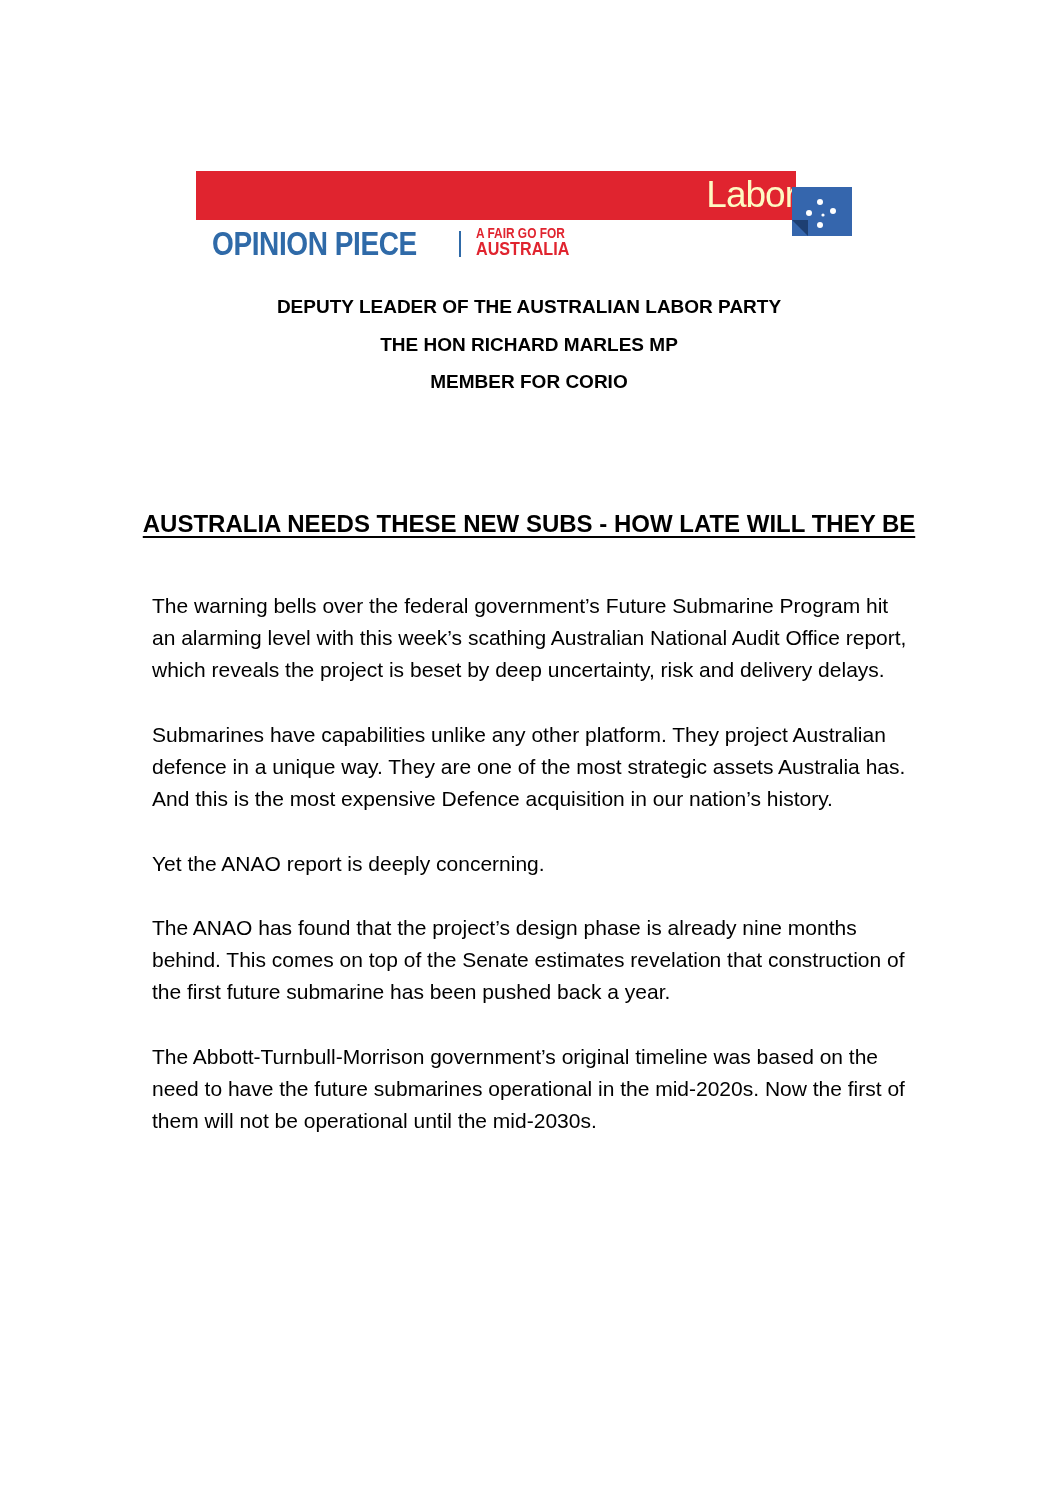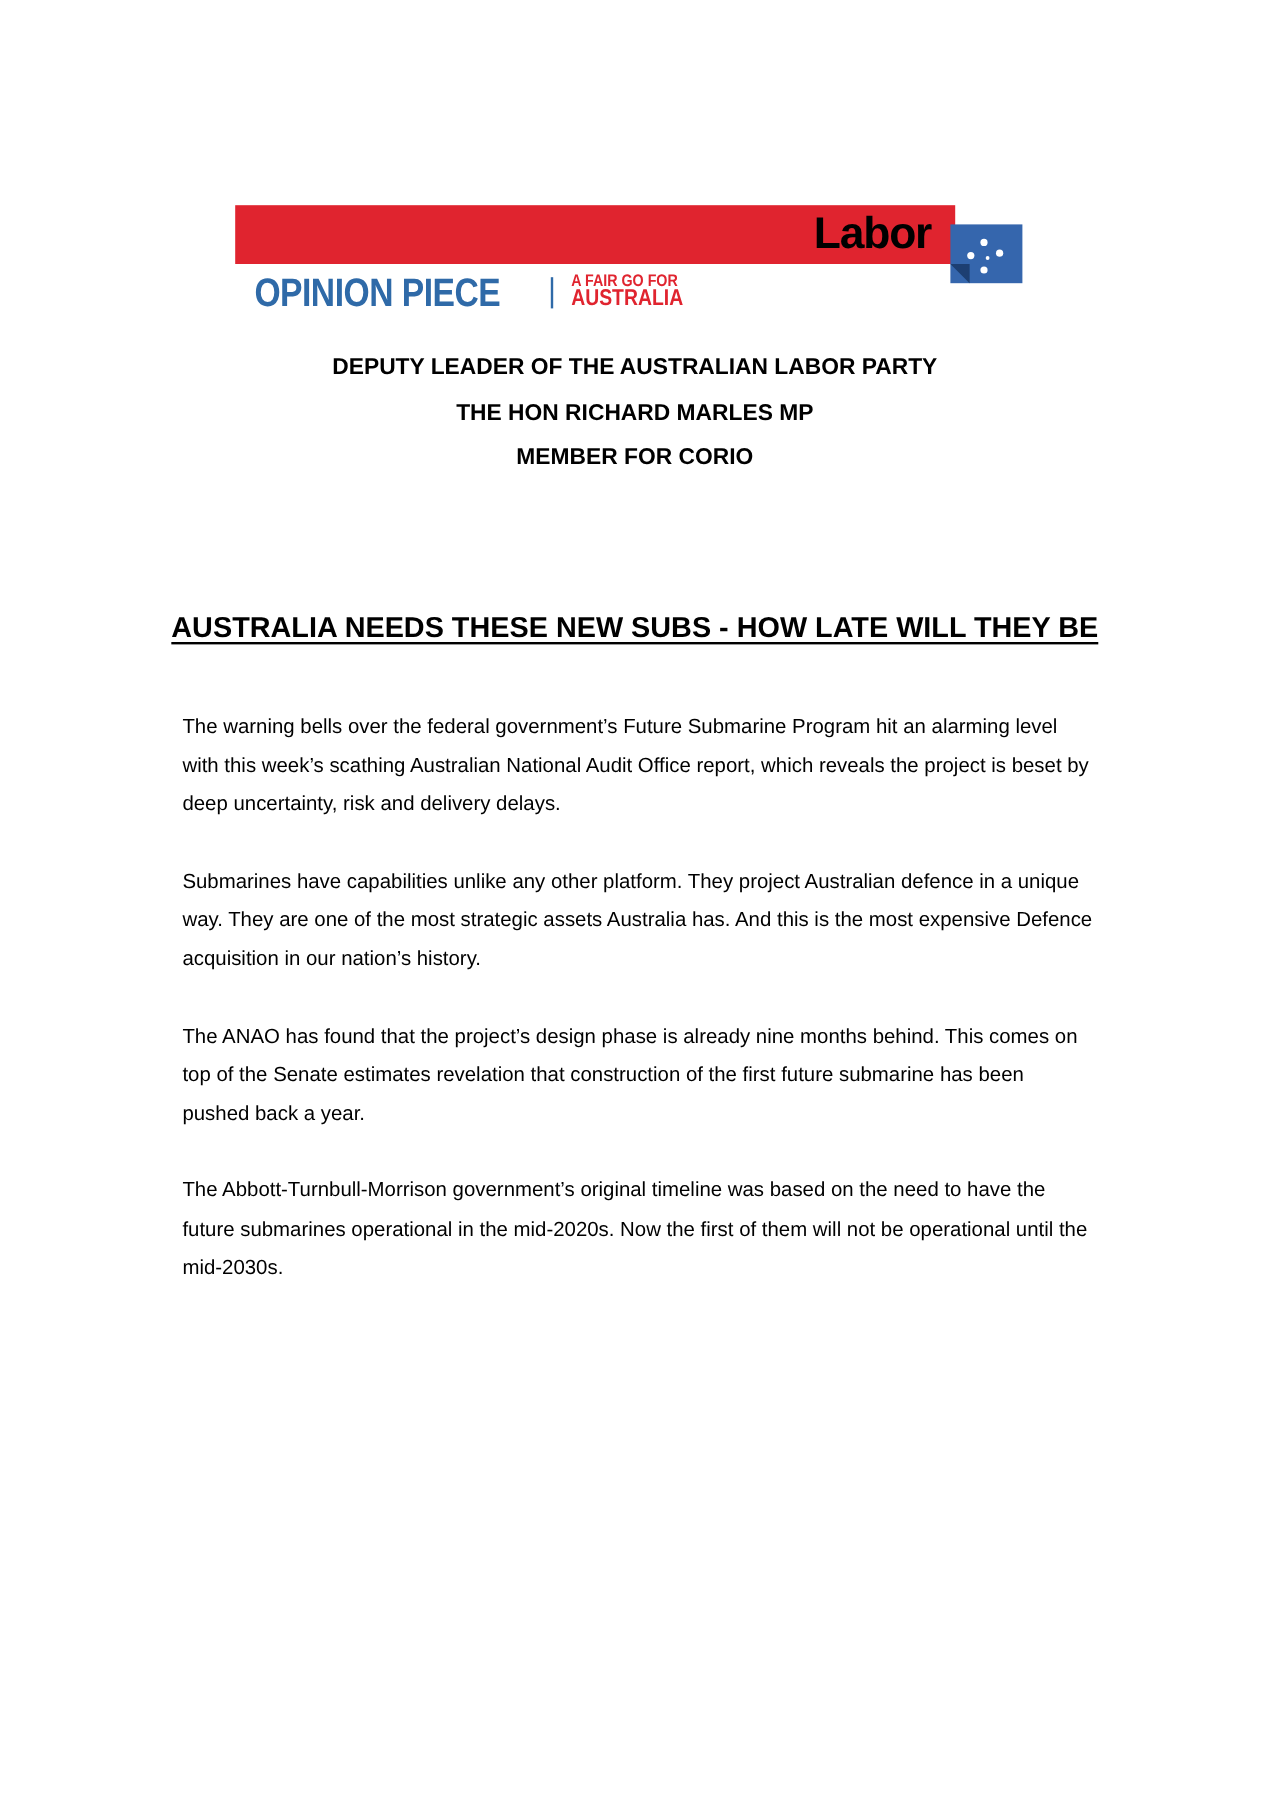--- a/index.html
+++ b/index.html
@@ -1,38 +1,38 @@
 <!DOCTYPE html>
 <html><head>
 <meta charset="utf-8">
 <style>
   html, body { margin: 0; padding: 0; background: #ffffff; }
   body { width: 1058px; height: 1497px; position: relative; overflow: hidden; font-family: "Liberation Sans", sans-serif; color: #000; }
 
   
   .banner { position: absolute; left: 196px; top: 171px; width: 660px; height: 92px; }
   .red-band { position: absolute; left: 0; top: 0; width: 600px; height: 49px; background: #e0242f; }
-  .labor-word { position: absolute; right: 20px; top: 2px; color: #000000; font-weight: bold; font-size: 37px; letter-spacing: -1px; line-height: 44px; }
+  .labor-word { position: absolute; right: 0; top: 2px; color: #fef9c3; font-weight: normal; font-size: 37px; letter-spacing: -1px; line-height: 44px; }
   .flag-fold { position: absolute; left: 596px; top: 49px; width: 0; height: 0; border-top: 16px solid #1d3f72; border-left: 16px solid transparent; }
   .flag { position: absolute; left: 596px; top: 16px; width: 60px; height: 49px; background: #3566ad; }
   .flag svg { display: block; }
   .opinion { position: absolute; left: 16px; top: 55px; color: #2f6aa8; font-weight: bold; font-size: 33px; line-height: 36px; letter-spacing: -0.5px; transform: scaleX(0.85); transform-origin: left center; white-space: nowrap; }
   .divider-bar { position: absolute; left: 263px; top: 60px; width: 2px; height: 26px; background: #2f6aa8; }
   .fairgo { position: absolute; left: 280px; top: 55px; color: #e0242f; font-weight: bold; line-height: 14px; transform: scaleX(0.85); transform-origin: left center; white-space: nowrap; }
   .fairgo .l1 { font-size: 14px; display: block; }
   .fairgo .l2 { font-size: 19px; display: block; line-height: 18px; }
 
   
   .heading-block { position: absolute; left: 0; top: 288px; width: 1058px; text-align: center; }
   .heading-line { font-weight: bold; font-size: 19px; line-height: 37.5px; }
   .title { position: absolute; left: 0; top: 510px; width: 1058px; text-align: center; font-weight: bold; font-size: 24px; text-decoration: underline; text-underline-offset: 4px; }
 
   
   .body-text { position: absolute; left: 152px; top: 590px; width: 760px; }
-  .para { font-size: 17px; line-height: 32.2px; margin: 0 0 32.2px 0; }
+  .para { font-size: 21px; line-height: 32.2px; margin: 0 0 32.2px 0; }
 </style>
 </head>
 <body>
 
 <div class="banner">
   <div class="red-band">
     <span class="labor-word">Labor</span>
   </div>
   <div class="flag">
     <svg width="60" height="49" viewBox="0 0 60 49">
@@ -58,15 +58,16 @@
   <div class="heading-line">DEPUTY LEADER OF THE AUSTRALIAN LABOR PARTY</div>
   <div class="heading-line">THE HON RICHARD MARLES MP</div>
   <div class="heading-line">MEMBER FOR CORIO</div>
 </div>
 
 <div class="title">AUSTRALIA NEEDS THESE NEW SUBS - HOW LATE WILL THEY BE</div>
 
 <div class="body-text">
   <p class="para">The warning bells over the federal government’s Future Submarine Program hit an alarming level with this week’s scathing Australian National Audit Office report, which reveals the project is beset by deep uncertainty, risk and delivery delays.</p>
   <p class="para">Submarines have capabilities unlike any other platform. They project Australian defence in a unique way. They are one of the most strategic assets Australia has. And this is the most expensive Defence acquisition in our nation’s history.</p>
+  <p class="para">Yet the ANAO report is deeply concerning.</p>
   <p class="para">The ANAO has found that the project’s design phase is already nine months behind. This comes on top of the Senate estimates revelation that construction of the first future submarine has been pushed back a year.</p>
   <p class="para">The Abbott-Turnbull-Morrison government’s original timeline was based on the need to have the future submarines operational in the mid-2020s. Now the first of them will not be operational until the mid-2030s.</p>
 </div>
 
 </body></html>

